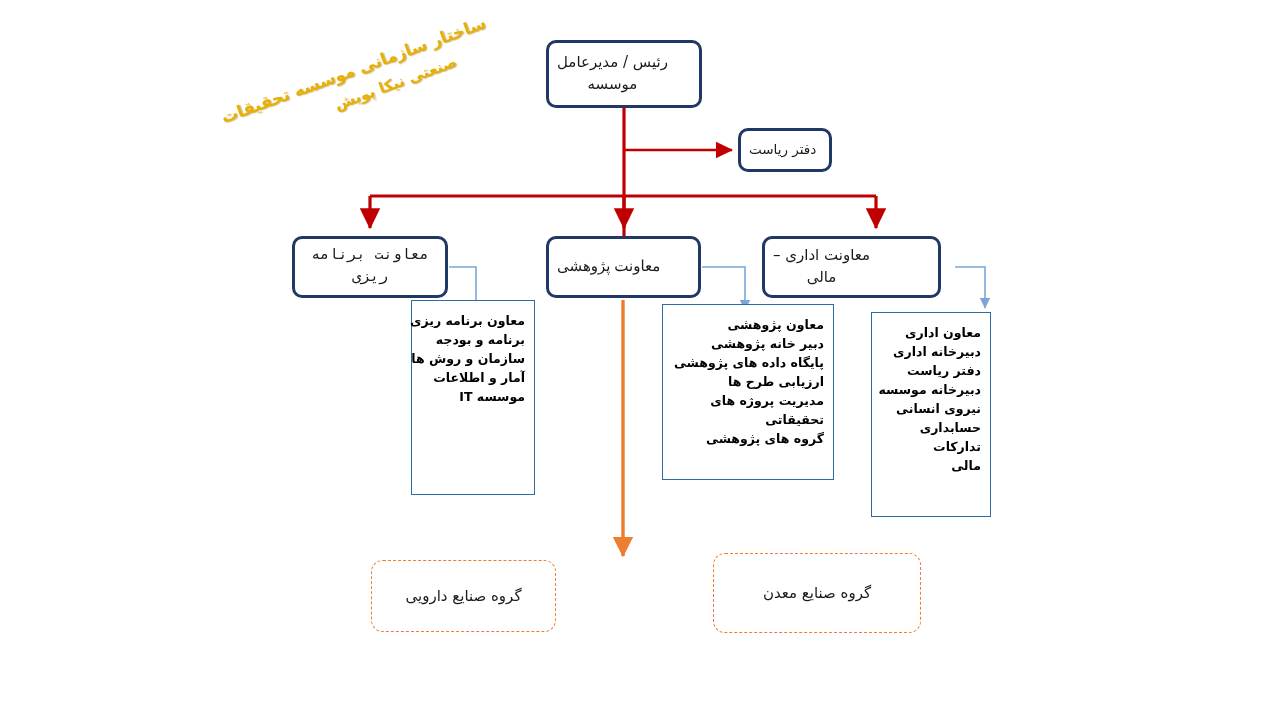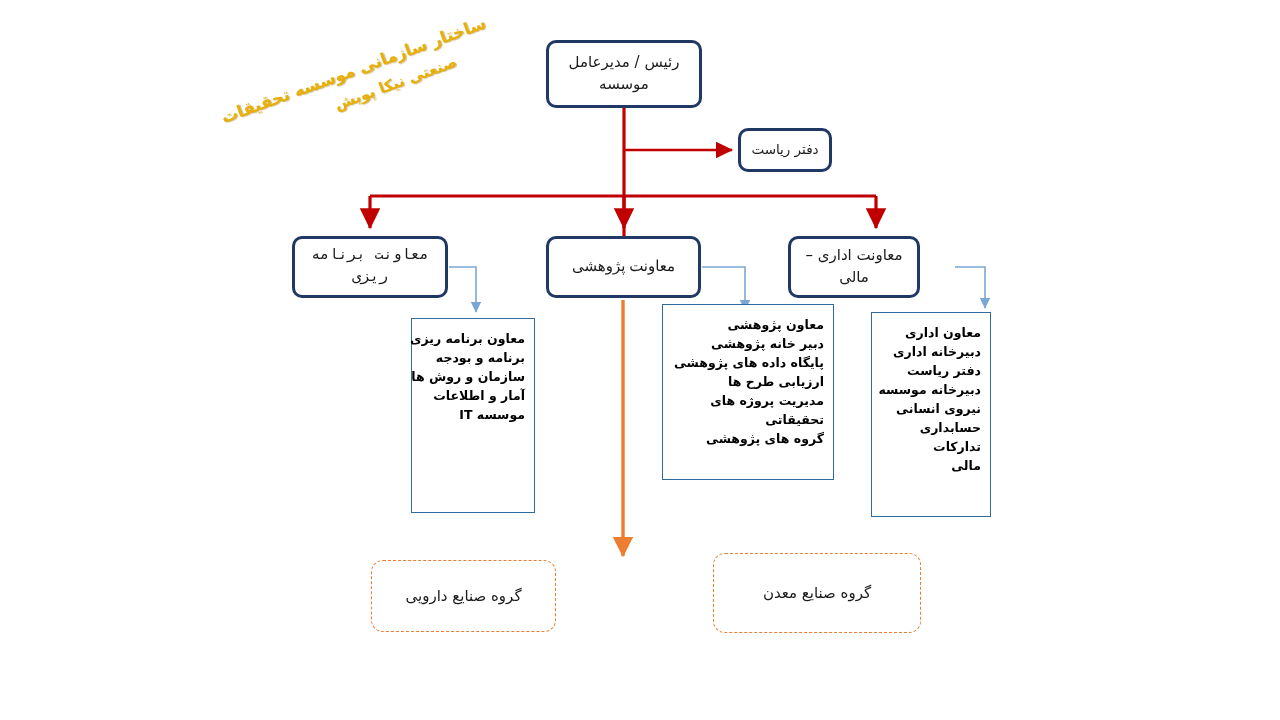--- a/index.html
+++ b/index.html
@@ -29,52 +29,52 @@
 
   
   .nodebox {
     position: absolute;
     box-sizing: border-box;
     border: 3px solid #1F3864;
     border-radius: 10px;
     background: #ffffff;
     display: flex;
     align-items: center;
-    justify-content: center;
+    justify-content: flex-end;
     text-align: center;
     color: #1a1a1a;
     font-size: 15px;
     line-height: 1.45;
     direction: rtl;
     padding: 18px 8px;
   }
 
   #box-ceo      { left: 546px; top: 40px;  width: 156px; height: 68px; }
   #box-office   { left: 738px; top: 128px; width: 94px;  height: 44px; font-size: 13.5px;}
   #box-planning { left: 292px; top: 236px; width: 156px; height: 62px; font-family: Liberation Mono, monospace; }
   #box-research { left: 546px; top: 236px; width: 155px; height: 62px; font-family: Liberation Serif, serif; }
-  #box-admin    { left: 788px; top: 236px; width: 132px; height: 62px; }
+  #box-admin    { left: 762px; top: 236px; width: 179px; height: 62px; }
 
   
   .listbox {
     position: absolute;
     box-sizing: border-box;
     border: 1.5px solid #2E6C9E;
     background: #ffffff;
     direction: rtl;
     text-align: right;
     padding: 10px 9px 8px 9px;
     font-size: 12.5px;
     line-height: 1.52;
     font-weight: bold;
     color: #000000;
   }
   .listbox .row { white-space: nowrap; }
 
-  #list-planning { left: 411px; top: 318px; width: 124px; height: 195px; }
+  #list-planning { left: 411px; top: 300px; width: 124px; height: 195px; }
   #list-research { left: 662px; top: 304px; width: 172px; height: 176px; }
   #list-admin    { left: 871px; top: 312px; width: 120px; height: 205px; }
 
   
   .groupbox {
     position: absolute;
     box-sizing: border-box;
     border-radius: 12px;
     background: #ffffff;
     display: flex;

